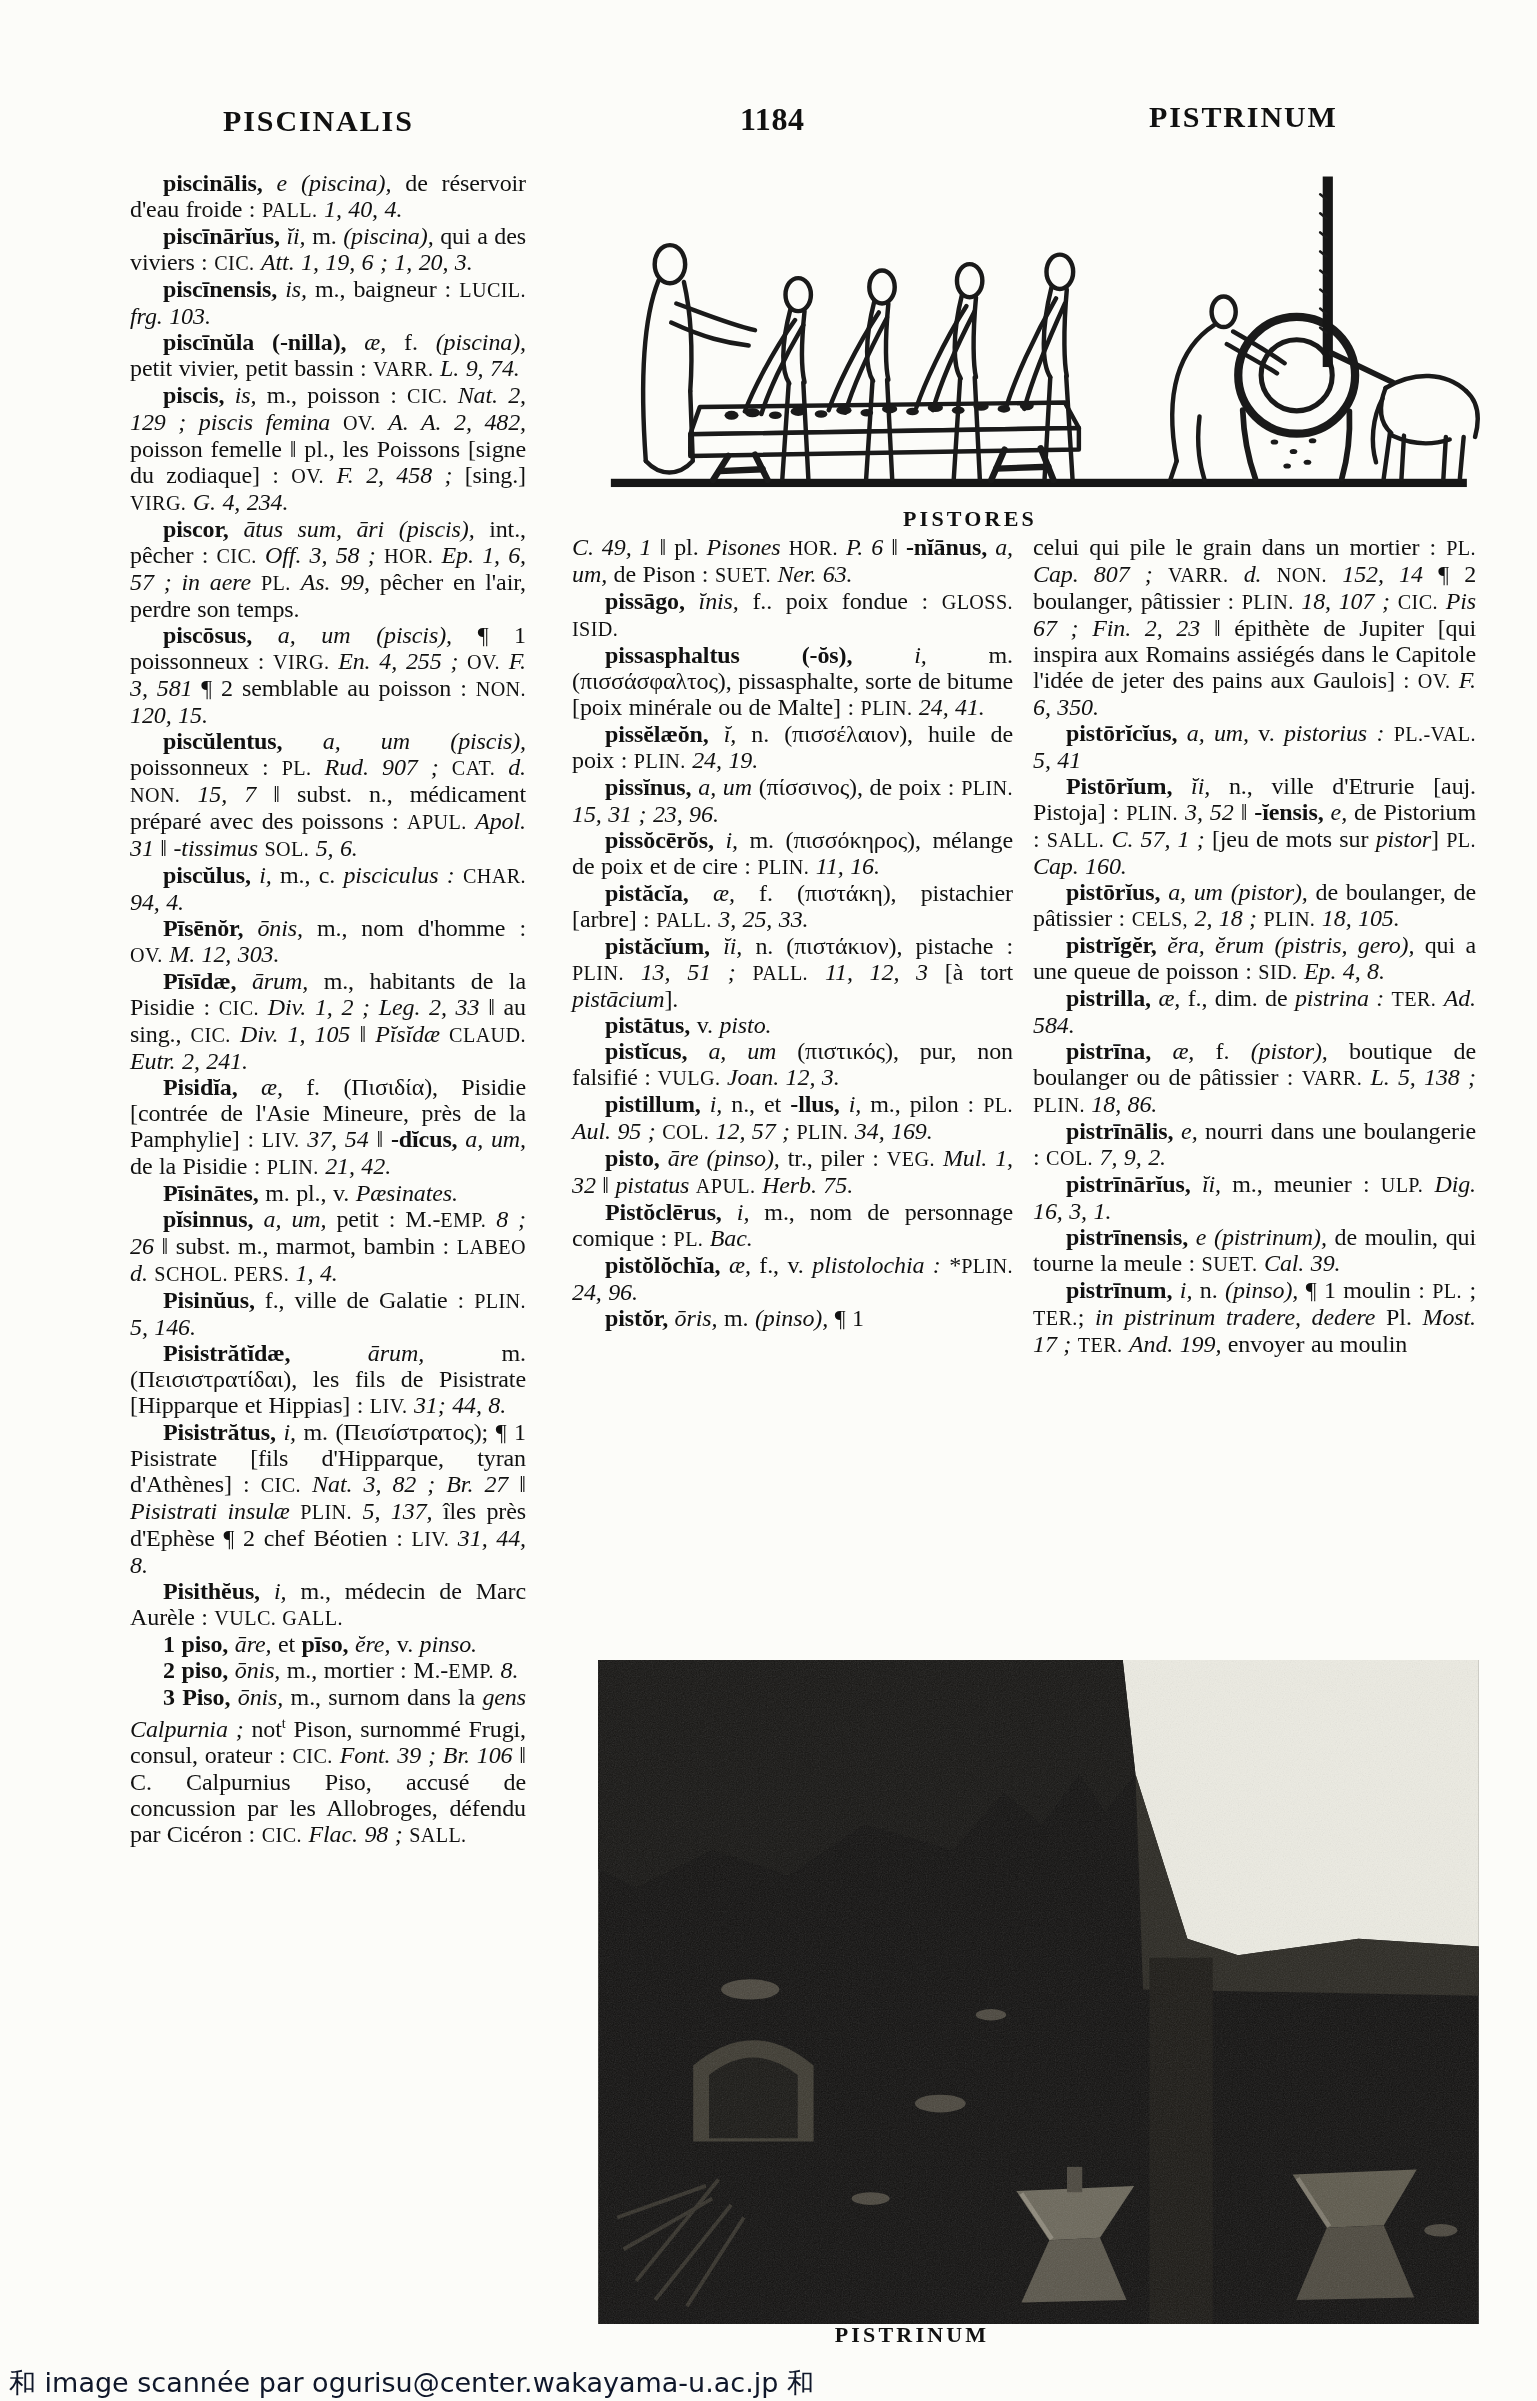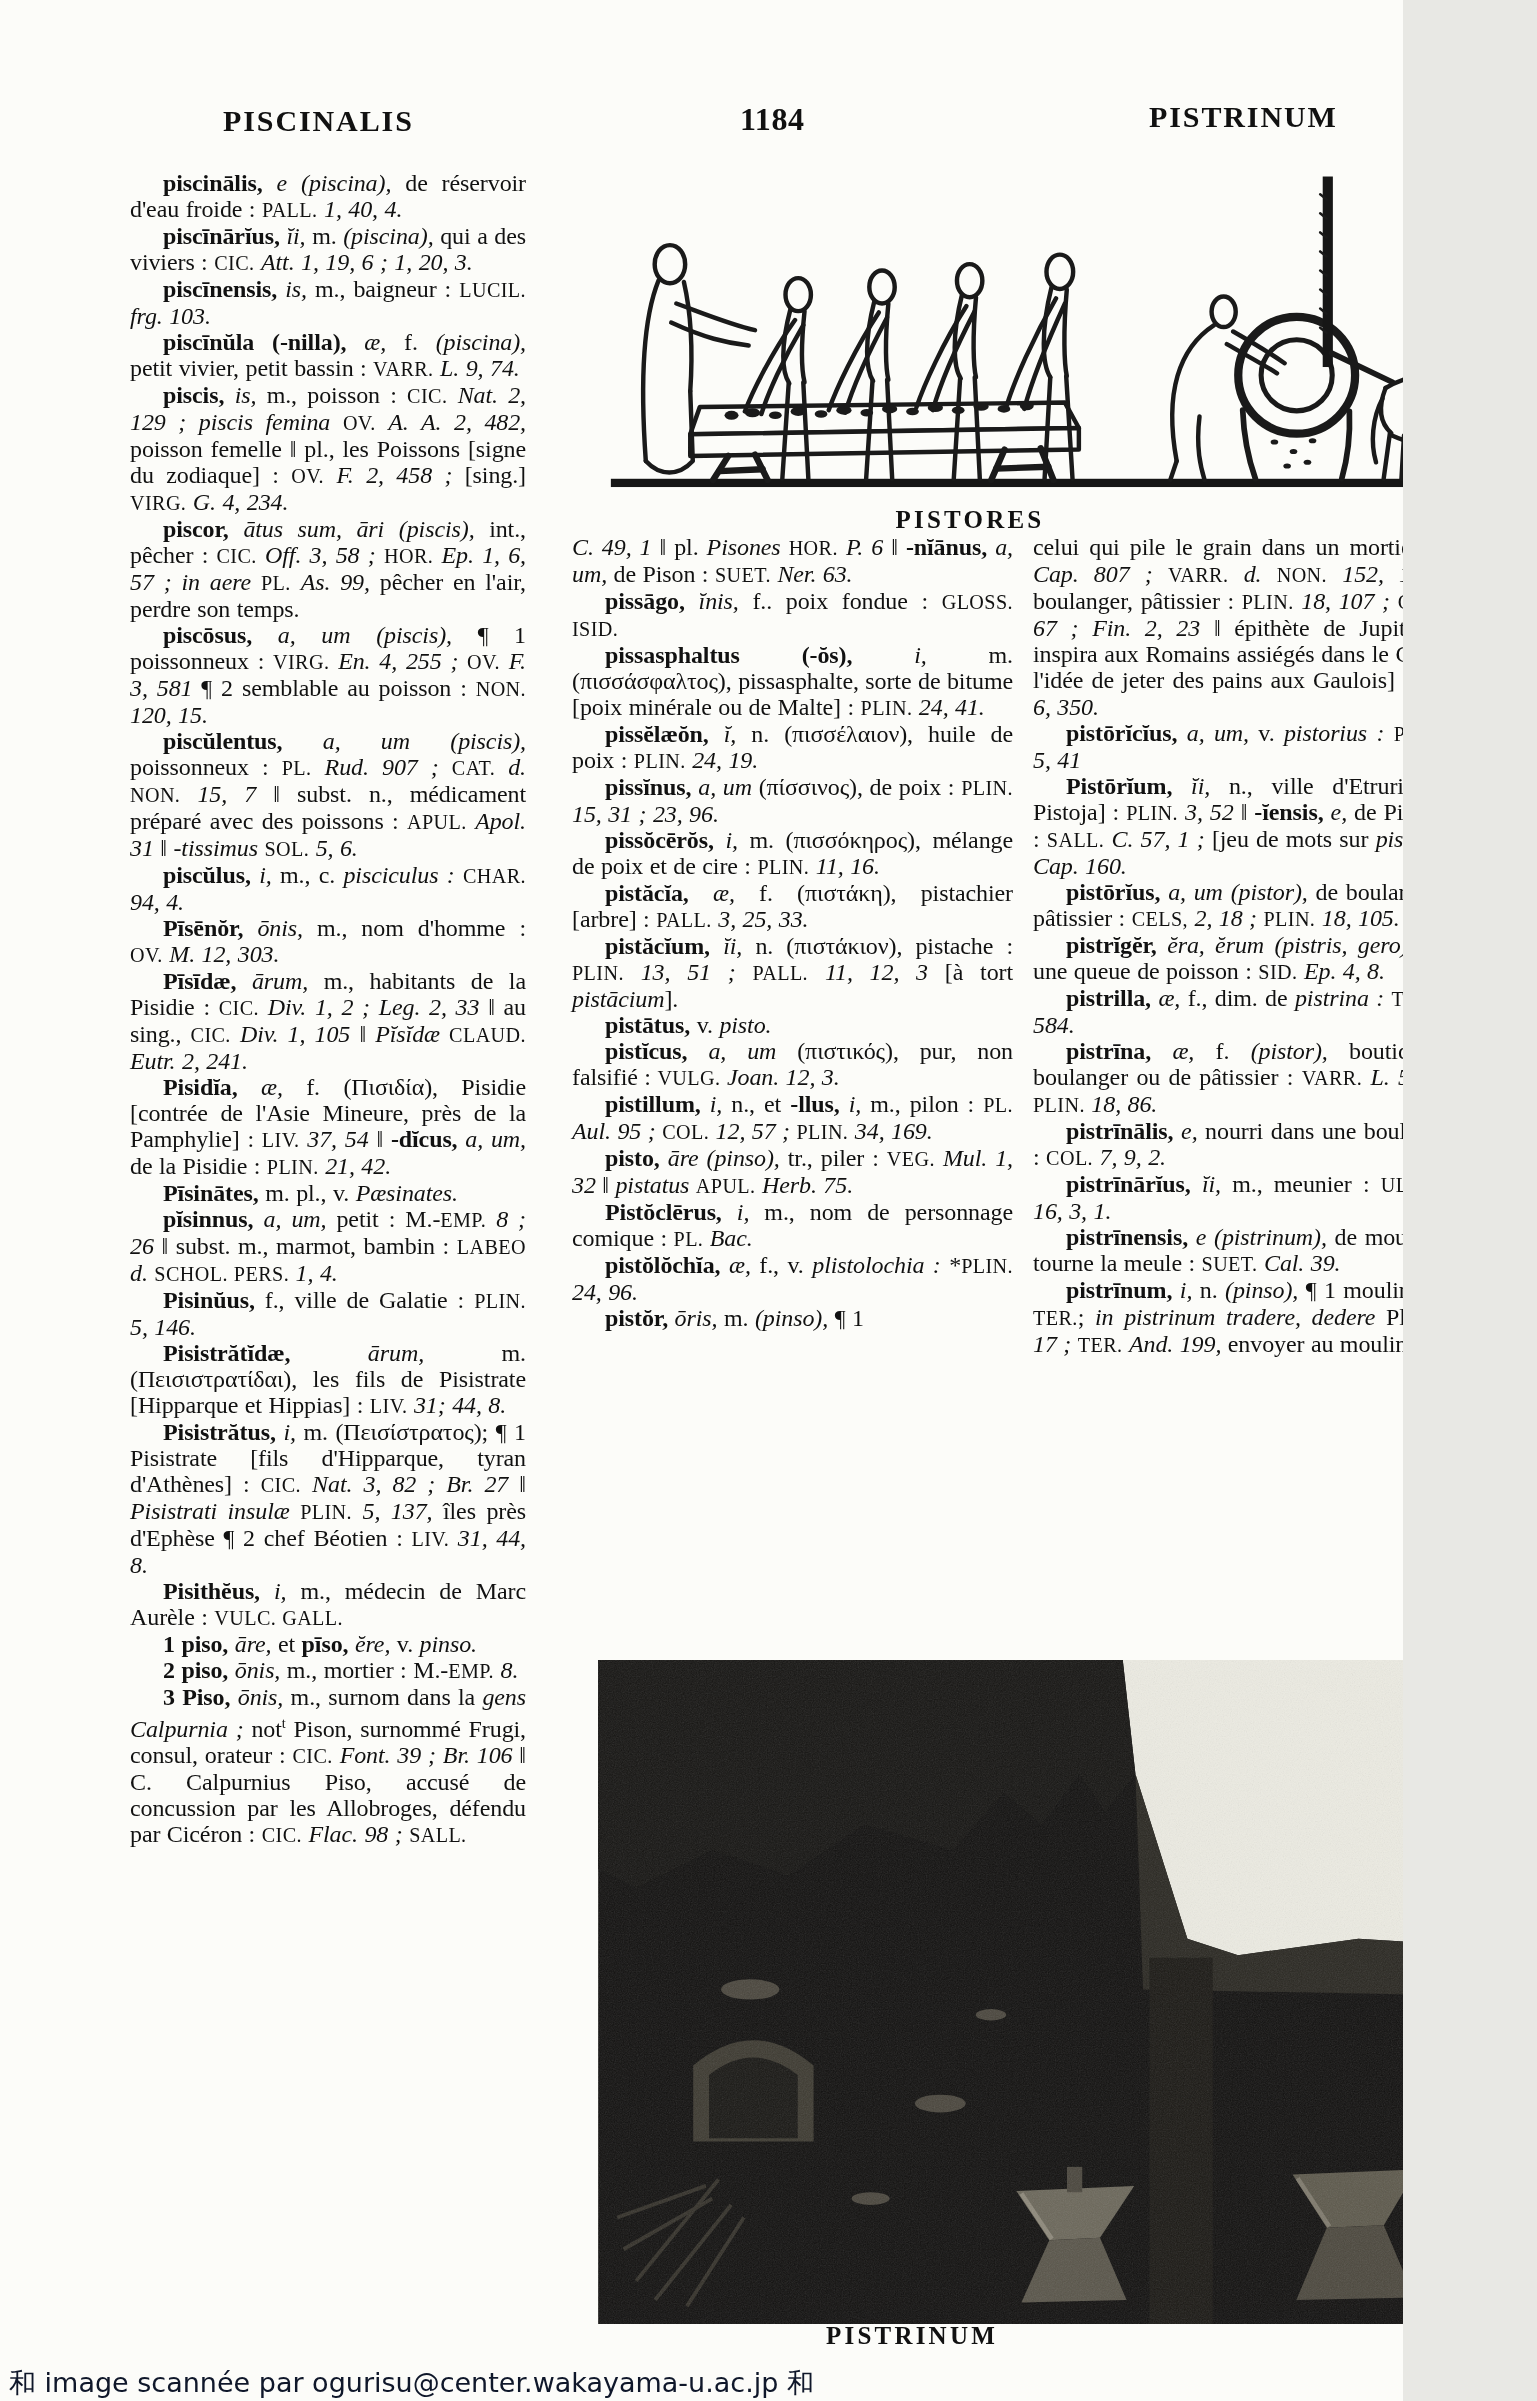--- a/index.html
+++ b/index.html
@@ -1,18 +1,18 @@
 <!DOCTYPE html>
 <html style="font-size:10px"><head>
 <meta charset="utf-8">
 <style>
   html,body{margin:0;padding:0;background:#e8e8e4;}
   .page{
     position:relative;
-    width:1403px;height:2401px;
+    width:1537px;height:2401px;
     background:#fcfcf9;
     color:#111;
     font-family:"Liberation Serif","DejaVu Serif",serif;
     overflow:hidden;
   }
   
   .running-head{position:absolute;font-weight:bold;font-size:30px;letter-spacing:1.9px;white-space:nowrap;}
   #hdr-left{left:223px;top:104px;}
   #hdr-center{left:740px;top:101px;font-size:32px;letter-spacing:0.6px;}
   #hdr-right{left:1149px;top:100px;}
@@ -36,21 +36,21 @@
   .sc{font-size:0.84em;letter-spacing:0.4px;}
   sup{font-size:0.6em;}
 
   
   .figure{position:absolute;}
   #fig-pistores{left:595px;top:162px;width:889px;height:344px;}
   #fig-pistrinum{left:598px;top:1660px;width:881px;height:664px;}
   .figure svg{display:block;width:100%;height:100%;}
   .fig-caption{
     position:absolute;
-    font-weight:bold;font-size:25px;letter-spacing:3.2px;
+    font-weight:bold;font-size:22px;letter-spacing:3.2px;
     text-align:center;white-space:nowrap;
   }
   #caption-pistores{left:596px;top:506px;width:748px;}
   #caption-pistrinum{left:598px;top:2322px;width:628px;}
 
   
   .scan-credit{
     position:absolute;left:9px;top:2365px;
     font-family:"DejaVu Sans","Liberation Sans",sans-serif;
     font-size:27px;color:#0f172a;letter-spacing:0px;white-space:nowrap;

